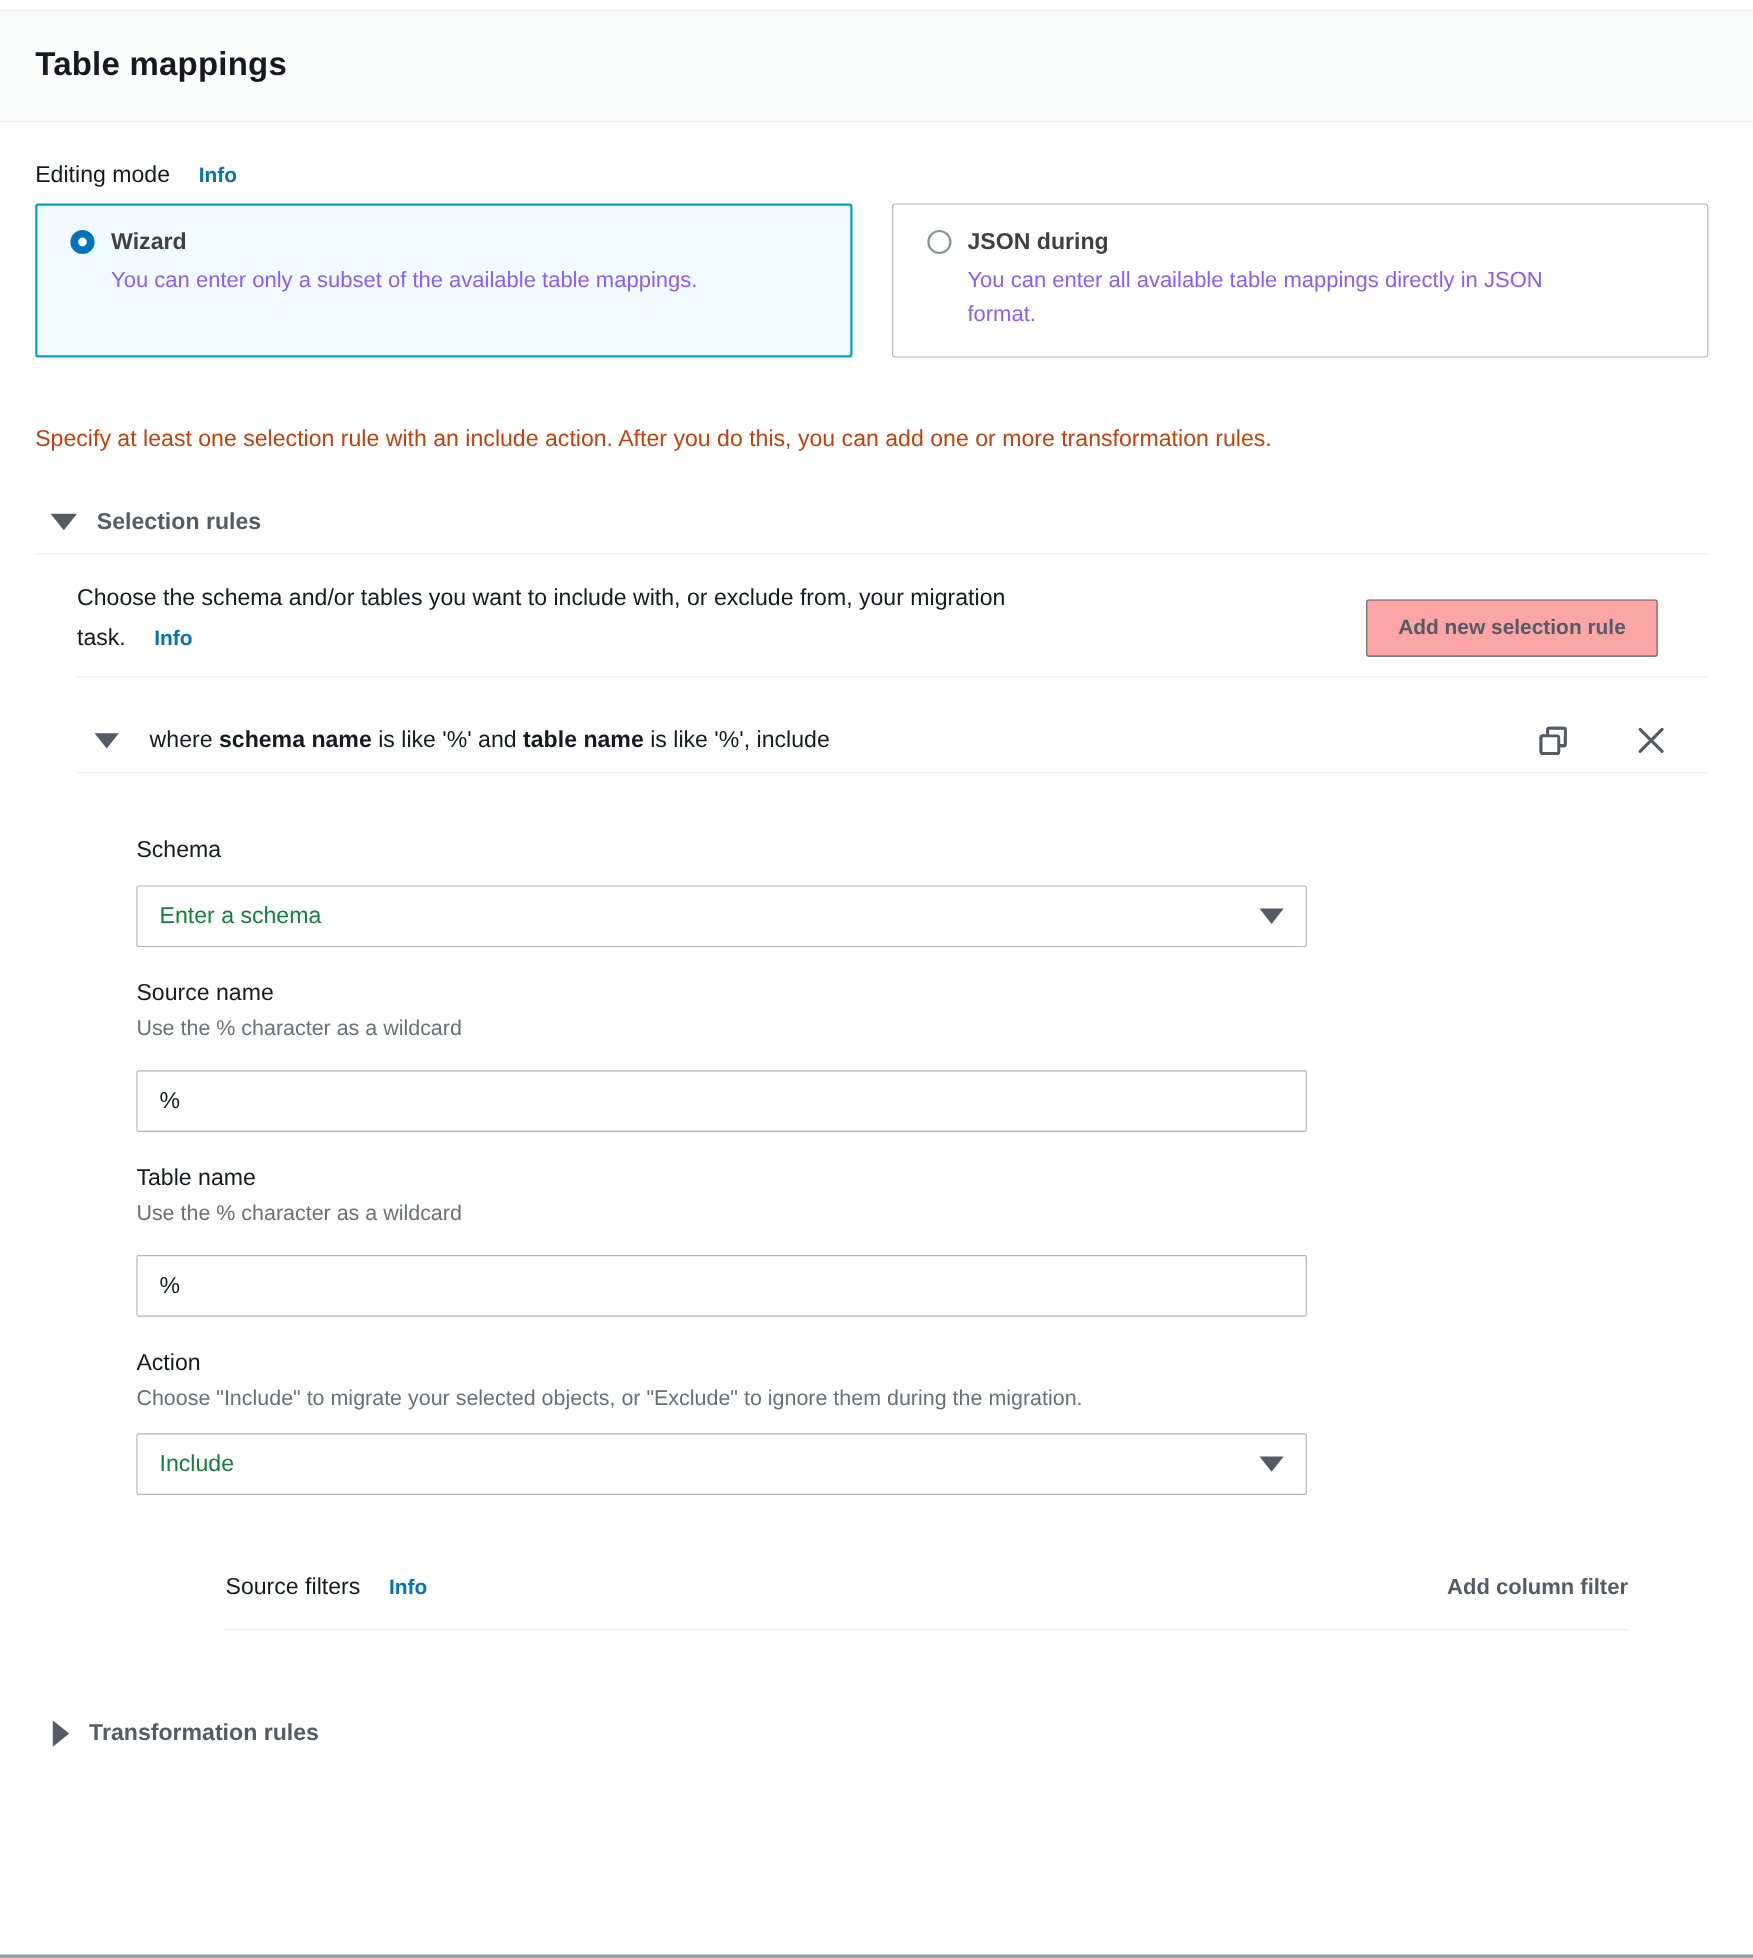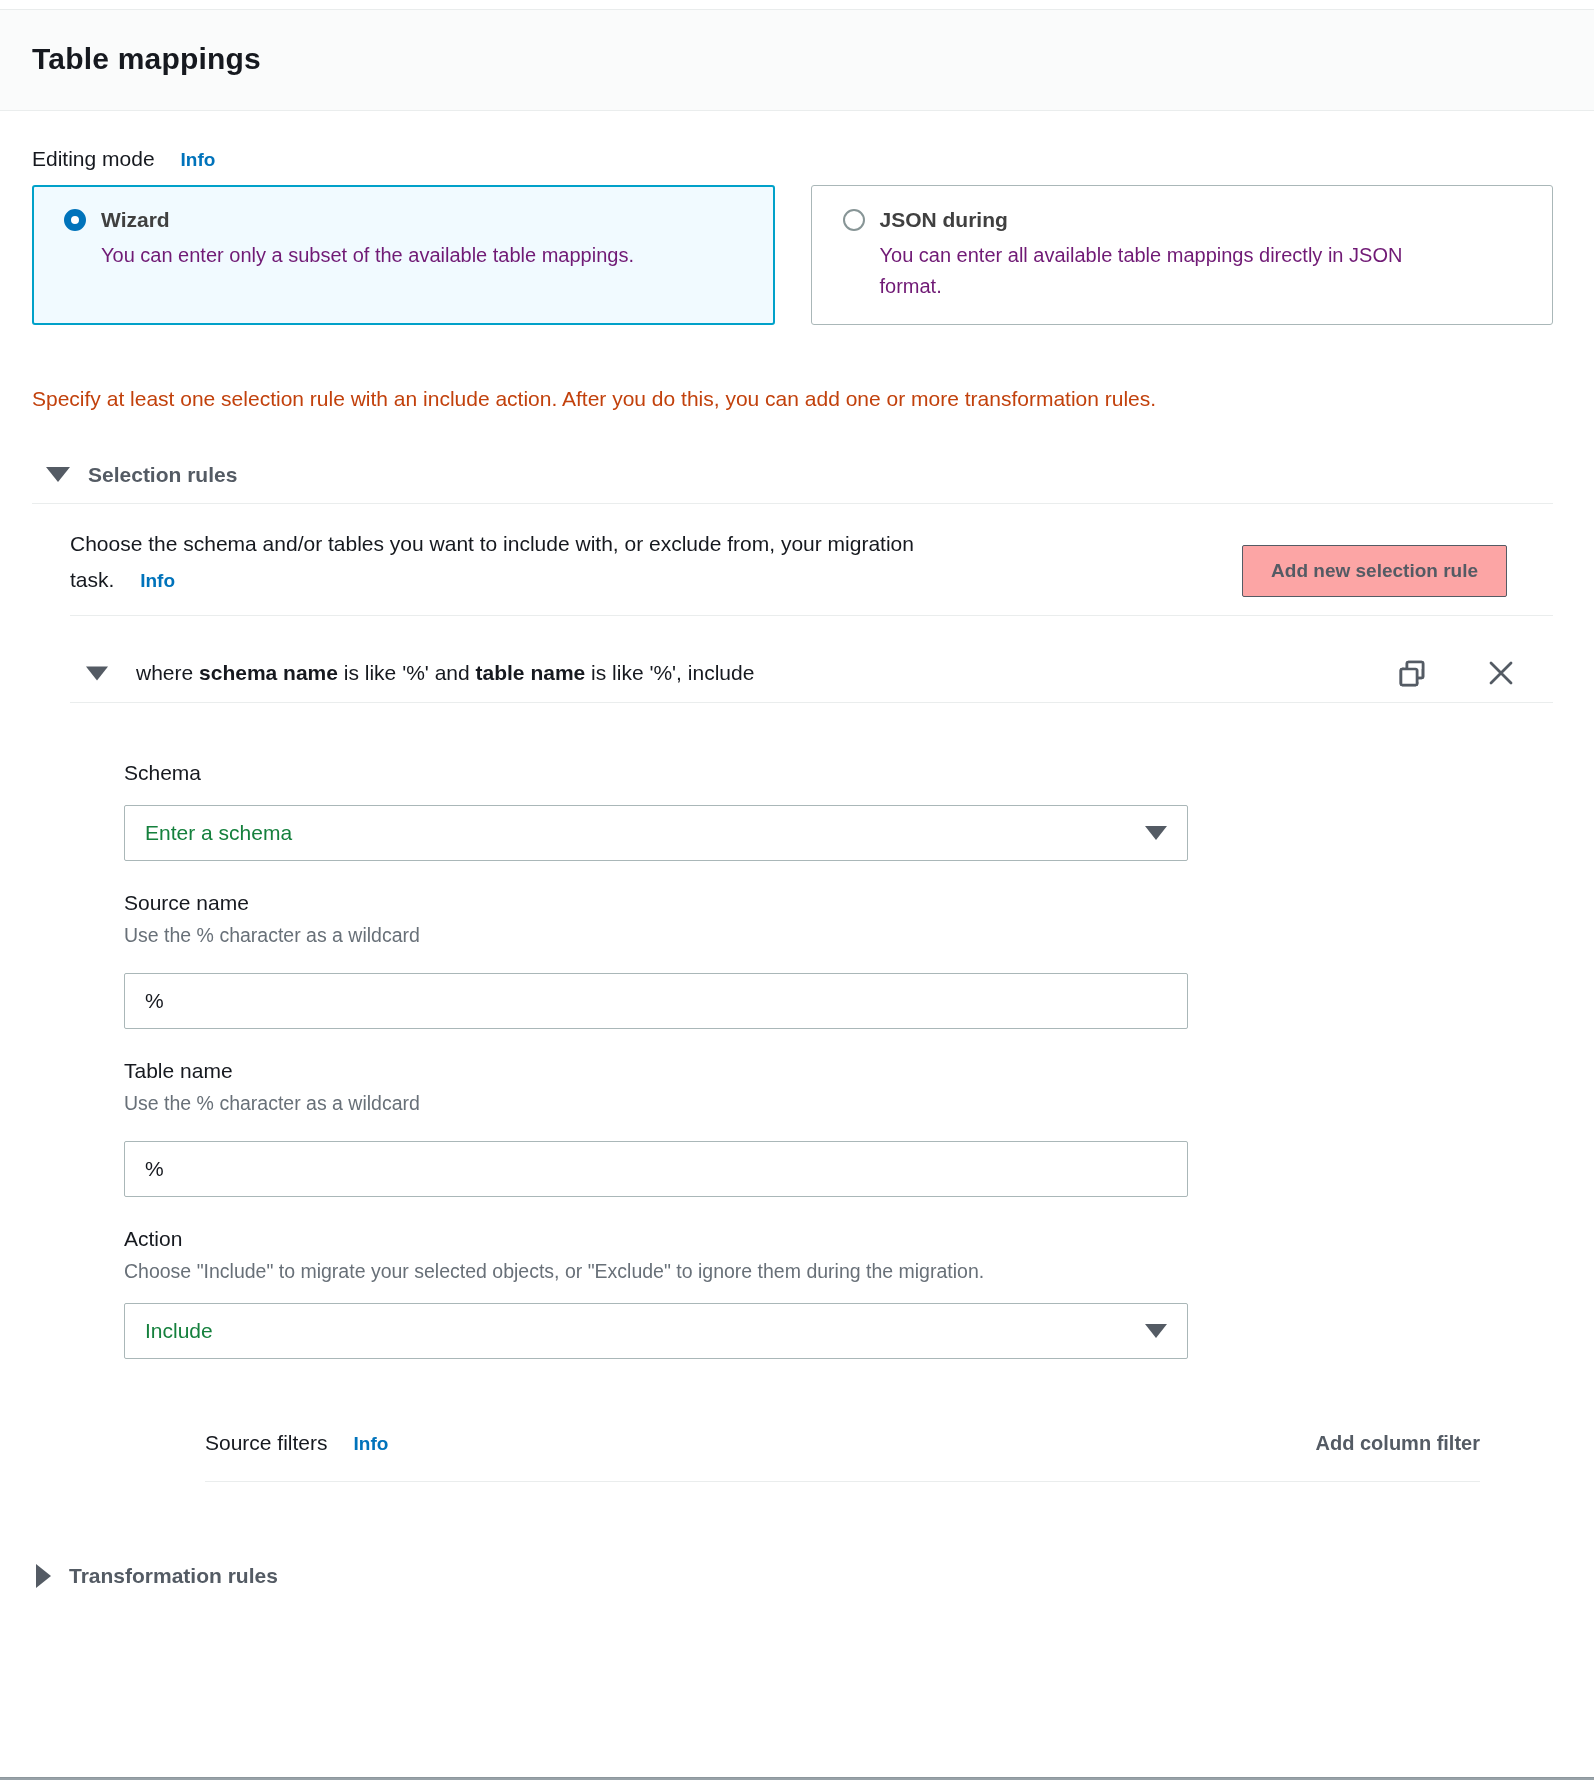--- a/index.html
+++ b/index.html
@@ -44,21 +44,21 @@
   .tile-head { display: flex; align-items: center; }
   .radio {
     width: 22px; height: 22px; border-radius: 50%;
     flex: 0 0 22px;
   }
   .radio.on  { border: 7px solid #0073bb; background: #ffffff; }
   .radio.off { border: 2px solid #879596; background: #ffffff; }
   .tile-title { margin-left: 15px; font-size: 21px; font-weight: 700; color: #404040; }
   .tile-desc {
     margin-left: 37px; margin-top: 8px;
-    font-size: 20px; color: #701a75; line-height: 1.55;
+    font-size: 20px; color: #8b5cf6; line-height: 1.55;
     max-width: 560px;
   }
 
   .intro {
     margin-top: 54px;
     font-size: 21px; line-height: 1.9; color: #c2410c;
     max-width: 1280px;
   }
 
   
@@ -146,21 +146,21 @@
   .add-filter-btn {
     margin-left: auto;
     background: none; border: none; cursor: pointer;
     font-size: 20px; font-weight: 700; color: #545b64;
     font-family: "Liberation Sans", sans-serif;
     padding: 0;
   }
   .source-filters-divider { border-top: 1px solid #eaeded; margin-top: 26px; margin-left: 135px; width: 1275px; }
 
   
-  .transform-header { margin-top: 82px; display: flex; align-items: center; margin-left: 4px; }
+  .transform-header { margin-top: 82px; display: flex; align-items: center; margin-left: 16px; }
 
   
   .bottom-bar {
     position: absolute; bottom: 0; left: 0;
     width: 100%; height: 12px;
     background: #98a2a8;
     border-top: 1px solid #8d979d;
   }
 </style>
 </head>

